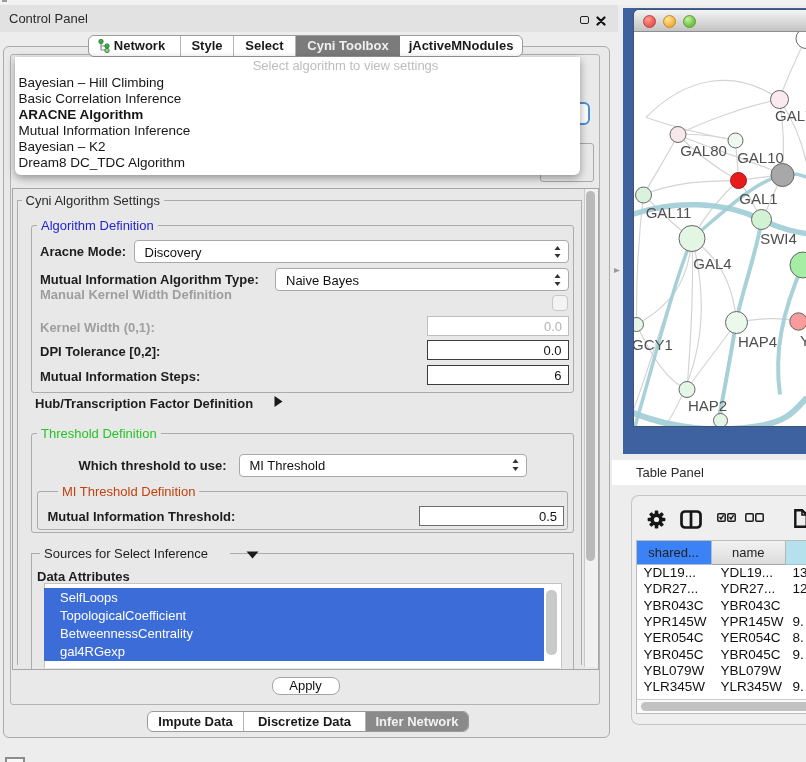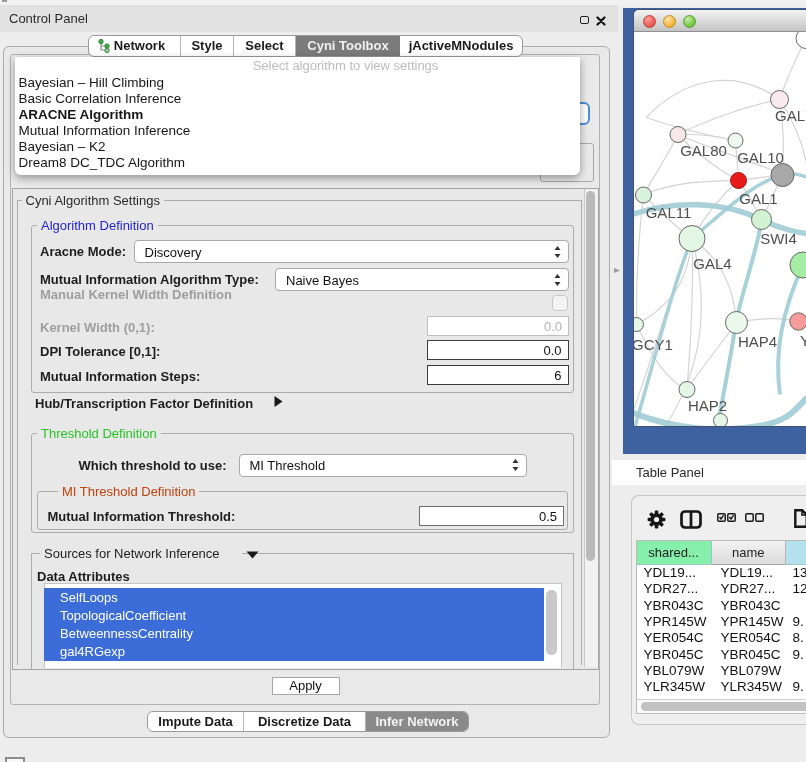--- a/index.html
+++ b/index.html
@@ -58,21 +58,21 @@
   <svg class="carr" viewBox="0 0 7 12">
         <path d="M3.5 0 L6.5 4 H0.5 Z M3.5 12 L0.5 8 H6.5 Z" fill="#333"></path>
       </svg>
     </div>
 <div class="lbl dis" style="left:40px;top:287px;">Manual Kernel Width Definition</div>
 <div class="abs" style="left:552px;top:294.5px;width:14px;height:14px;background:#f3f3f3;border:1px solid #c7c7c7;border-radius:4px;"></div>
 <div class="lbl dis" style="left:40px;top:319.5px;">Kernel Width (0,1):</div>
 <div class="field" style="left:427px;top:316px;width:140px;height:18px;border:1px solid #bfbfbf;">
       <span class="fv" style="color:#b3b3b3;">0.0</span>
     </div>
-<div class="lbl" style="left:40px;top:344px;">DPI Tolerance [0,1]:</div>
+<div class="lbl" style="left:40px;top:344px;">DPI Tolerance [0,2]:</div>
 <div class="field" style="left:426.5px;top:340px;width:140px;height:18px;border:1.5px solid #3c3c3c;">
       <span class="fv">0.0</span>
     </div>
 <div class="lbl" style="left:40px;top:368.5px;">Mutual Information Steps:</div>
 <div class="field" style="left:426.5px;top:364.5px;width:140px;height:18px;border:1.5px solid #3c3c3c;">
       <span class="fv">6</span>
     </div>
 <div class="lbl" style="left:35px;top:395.5px;">Hub/Transcription Factor Definition</div>
 <svg class="abs" style="left:273px;top:395px;" width="11" height="13" viewBox="0 0 11 13">
       <path d="M1.5 1 L9.5 6.5 L1.5 12 Z" fill="#1a1a1a"></path>
@@ -91,32 +91,32 @@
 
 <div class="grp" style="left:37px;top:491px;width:529px;height:37px;">
   <div class="gt" style="left:20px;color:#c2410c;">MI Threshold Definition</div>
 </div>
 <div class="lbl" style="left:47.5px;top:509px;">Mutual Information Threshold:</div>
 <div class="field" style="left:419px;top:505.5px;width:143px;height:18px;border:1px solid #6e6e6e;">
       <span class="fv">0.5</span>
     </div>
 
 <div class="grp" style="left:31px;top:553px;width:541px;height:115px;border-bottom:none;border-radius:0;">
-  <div class="gt" style="left:8px;color:#1d1d1d;padding-right:22px;">Sources for Network Inference</div>
+  <div class="gt" style="left:8px;color:#1d1d1d;padding-right:22px;">Sources for Select Inference</div>
 </div>
 <svg class="abs" style="left:246px;top:549.5px;" width="13" height="10" viewBox="0 0 13 10">
       <path d="M0.5 1.5 L12.5 1.5 L6.5 8.5 Z" fill="#1a1a1a"></path>
     </svg>
 <div class="lbl" style="left:37px;top:568.5px;">Data Attributes</div>
 <div class="abs" style="left:43.5px;top:583px;width:516px;height:84px;background:#fff;border:1px solid #c4c4c4;border-bottom:none;"></div>
 <div class="abs" style="left:44px;top:587.5px;width:500px;height:73px;background:#3c6cd7;"></div>
 <div class="abs" style="left:60px;top:588.5px;font-size:13px;color:#fff;line-height:18.2px;white-space:nowrap;">SelfLoops<br>TopologicalCoefficient<br>BetweennessCentrality<br>gal4RGexp</div>
 <div class="abs" style="left:546px;top:590px;width:11px;height:65px;background:#c9c9c9;border-radius:5px;"></div>
 
-<div class="abs" style="left:271.5px;top:677px;width:66px;height:15.5px;background:#fff;border:1px solid #a6a6a6;border-radius:0;text-align:center;font-size:13px;color:#111;line-height:15.5px;">Apply</div>
+<div class="abs" style="left:271.5px;top:677px;width:66px;height:15.5px;background:#fff;border:1px solid #a6a6a6;border-radius:8px;text-align:center;font-size:13px;color:#111;line-height:15.5px;">Apply</div>
 
 <div class="abs" style="left:88px;top:35px;width:433px;height:19.5px;border:1px solid #9a9a9a;border-radius:6px;background:#fff;overflow:hidden;display:flex;font-size:13px;font-weight:bold;color:#1a1a1a;">
   <div style="width:92px;border-right:1px solid #b5b5b5;text-align:center;line-height:19.5px;padding-left:10px;box-sizing:border-box;">Network</div>
   <div style="width:52px;border-right:1px solid #b5b5b5;text-align:center;line-height:19.5px;">Style</div>
   <div style="width:61px;border-right:1px solid #b5b5b5;text-align:center;line-height:19.5px;">Select</div>
   <div style="width:104px;background:#7b7b7b;color:#f0f0f0;text-align:center;line-height:19.5px;">Cyni Toolbox</div>
   <div style="flex:1;text-align:center;line-height:19.5px;">jActiveMNodules</div>
 </div>
 
 <div class="abs" style="left:147px;top:710.5px;width:320px;height:19.5px;border:1px solid #9a9a9a;border-radius:6px;background:#fff;overflow:hidden;display:flex;font-size:13px;font-weight:bold;color:#1a1a1a;">
@@ -254,21 +254,21 @@
   <svg class="abs" style="left:113px;top:17px;" width="19" height="10" viewBox="0 0 19 10">
     <rect x="0.8" y="0.8" width="7.4" height="7.4" rx="1" fill="none" stroke="#1a1a1a" stroke-width="1.5"></rect>
     <rect x="10.8" y="0.8" width="7.4" height="7.4" rx="1" fill="none" stroke="#1a1a1a" stroke-width="1.5"></rect>
   </svg>
   <svg class="abs" style="left:162px;top:12.5px;" width="14" height="19" viewBox="0 0 14 19">
     <path d="M1.3 1.3 H8.2 L12.7 5.8 V17.7 H1.3 Z" fill="none" stroke="#161616" stroke-width="2.4"></path>
     <path d="M8 1.5 V6 H12.5" fill="none" stroke="#161616" stroke-width="1.6"></path>
   </svg>
 
   <div class="abs" style="left:4px;top:44px;width:171.5px;height:172px;background:#fff;border:1px solid #bbb;border-right:none;overflow:hidden;">
-    <div style="position:absolute;left:0;top:0;height:23px;width:74px;background:#86efac;border-right:1px solid #9fc3cd;border-bottom:1px solid #9fc3cd;text-align:center;font-size:13px;color:#222;line-height:23px;">shared...</div>
+    <div style="position:absolute;left:0;top:0;height:23px;width:74px;background:#3b82f6;border-right:1px solid #9fc3cd;border-bottom:1px solid #9fc3cd;text-align:center;font-size:13px;color:#222;line-height:23px;">shared...</div>
     <div style="position:absolute;left:75px;top:0;height:23px;width:73.5px;background:linear-gradient(#f2f2f2,#dcdcdc);border-right:1px solid #b5b5b5;border-bottom:1px solid #a5a5a5;text-align:center;font-size:13px;color:#222;line-height:23px;">name</div>
     <div style="position:absolute;left:149.5px;top:0;height:23px;width:22px;background:#b5e1ed;border-bottom:1px solid #9fc3cd;"></div>
     <div style="position:absolute;left:7px;top:24px;font-size:13.5px;color:#111;line-height:16.35px;white-space:nowrap;">YDL19...<br>YDR27...<br>YBR043C<br>YPR145W<br>YER054C<br>YBR045C<br>YBL079W<br>YLR345W<br>YIL052C</div>
     <div style="position:absolute;left:84px;top:24px;font-size:13.5px;color:#111;line-height:16.35px;white-space:nowrap;">YDL19...<br>YDR27...<br>YBR043C<br>YPR145W<br>YER054C<br>YBR045C<br>YBL079W<br>YLR345W<br>YIL052C</div>
     <div style="position:absolute;left:156px;top:24px;font-size:13.5px;color:#111;line-height:16.35px;white-space:nowrap;">13<br>12<br><br>9.<br>8.<br>9.<br><br>9.<br>9.</div>
     <div style="position:absolute;left:0;bottom:0;width:100%;height:13px;background:#fafafa;border-top:1px solid #ccc;">
       <div style="position:absolute;left:4px;top:1.5px;width:170px;height:9.5px;background:#c2c2c2;border-radius:5px;"></div>
     </div>
   </div>
 </div>

